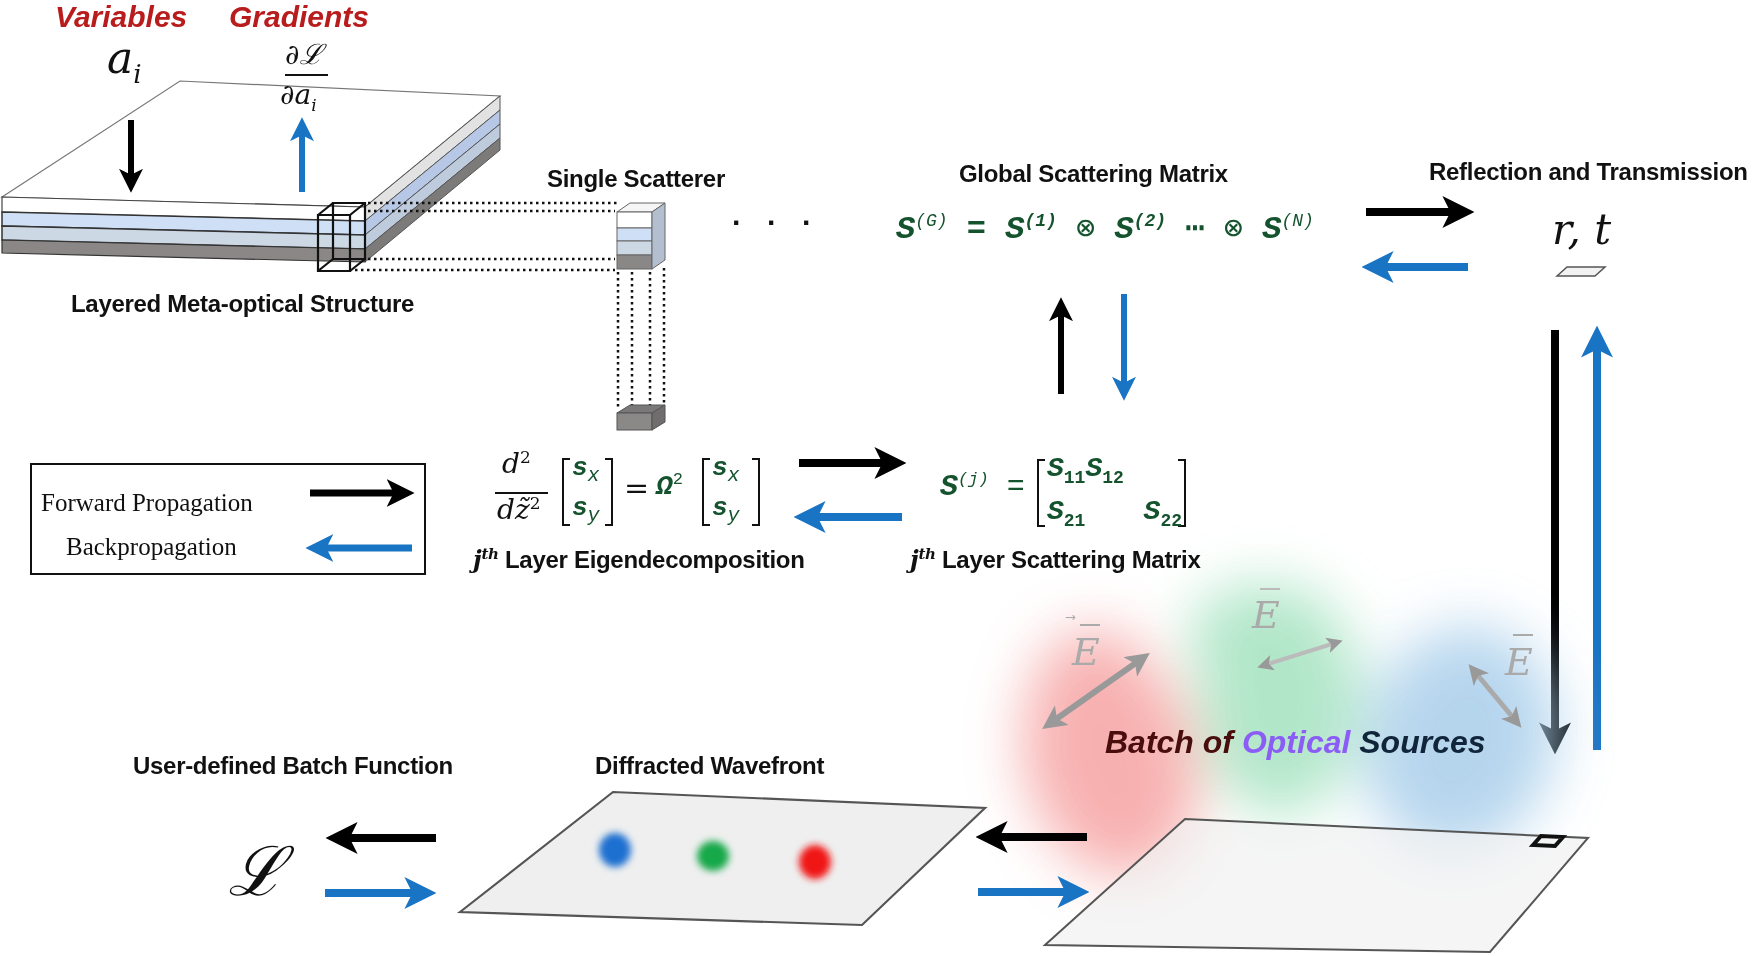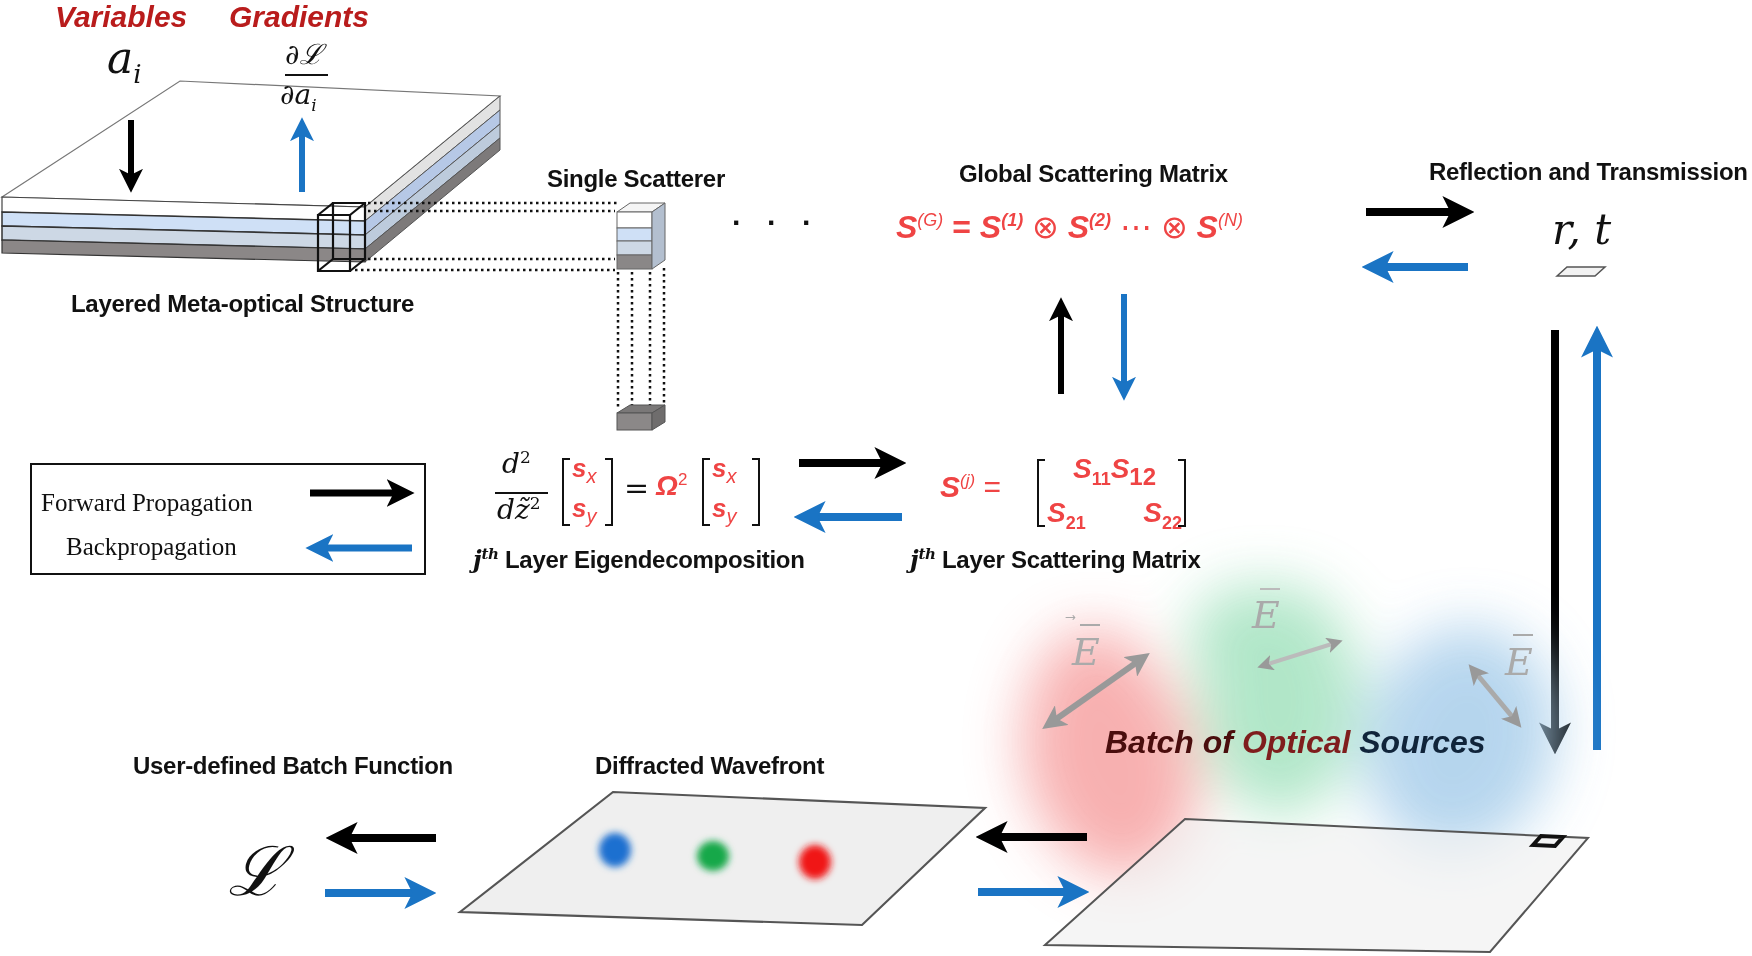--- a/index.html
+++ b/index.html
@@ -1,21 +1,21 @@
 <!DOCTYPE html>
 <html><head>
 <meta charset="utf-8">
 <style>
   html, body { margin: 0; padding: 0; background: #ffffff; }
   body { width: 1752px; height: 956px; position: relative; overflow: hidden; font-family: "Liberation Sans", sans-serif; }
   .abs { position: absolute; }
   .label { font-family: "Liberation Sans", sans-serif; font-weight: bold; font-size: 24px; color: #111; white-space: nowrap; letter-spacing: -0.3px; }
   .heading-it { font-family: "Liberation Sans", sans-serif; font-weight: bold; font-style: italic; font-size: 30px; color: #b91c1c; white-space: nowrap; }
   .math { font-family: "DejaVu Serif", serif; color: #111; white-space: nowrap; }
-  .mathb { font-family: Liberation Sans, sans-serif; font-weight: bold; color: #ef4444; white-space: nowrap; }
+  .mathb { font-family: Liberation Mono, monospace; font-weight: bold; color: #14532d; white-space: nowrap; }
   .legend-box { left: 30px; top: 463px; width: 396px; height: 112px; border: 2px solid #111; box-sizing: border-box; }
   .legend-text { font-family: "Liberation Serif", serif; font-size: 25px; color: #111; white-space: nowrap; }
   svg.layer { position: absolute; left: 0; top: 0; }
   .batch { font-family: "Liberation Sans", sans-serif; font-weight: bold; font-style: italic; font-size: 32px; white-space: nowrap; }
   .evec { font-family: "DejaVu Serif", serif; font-style: italic; font-size: 38px; color: #aaa; }
 </style>
 </head>
 <body>
 
 <svg class="layer" width="1752" height="956" viewBox="0 0 1752 956">
@@ -186,35 +186,35 @@
 <div class="abs math" style="left:624px; top:470px; font-size:30px;">=</div>
 <div class="abs mathb" style="left:656px; top:470px; font-size:28px; font-style:italic;text-align:center;"><span>Ω</span><sup style="font-size:17px; font-weight:normal; font-style:normal;">2</sup></div>
 <div class="abs mathb" style="left:712px; top:452px; font-size:26px; font-style:italic; line-height:32px;">
   <div><span>s</span><sub style="font-size:20px; font-weight:normal;">x</sub></div>
   <div><span>s</span><sub style="font-size:20px; font-weight:normal;">y</sub></div>
 </div>
 <div class="abs label" style="left:473px; top:545px;"><span class="math" style="font-style:italic;">j</span><sup class="math" style="font-size:15px; font-style:italic;">th</sup><span> Layer Eigendecomposition</span></div>
 
 <div class="abs mathb" style="left:940px; top:470px; font-size:30px; font-style:italic;"><span>S</span><sup style="font-size:17px; font-weight:normal;">(j)</sup> <span style="font-style:normal; font-weight:normal;">=</span></div>
 <div class="abs mathb" style="left:1047px; top:452px; font-size:28px; font-style:italic; line-height:34px; width:135px;">
-  <div style="display:flex; justify-content:center;">
+  <div style="display:flex; justify-content:flex-start;">
     <span><span>S</span><sub style="font-size:18px; font-style:normal;">11</sub></span>
-    <span><span>S</span><sub style="font-size:24px; font-style:normal;">12</sub></span>
+    <span><span>S</span><sub style="font-size:18px; font-style:normal;">12</sub></span>
   </div>
   <div style="display:flex; justify-content:space-between;">
     <span><span>S</span><sub style="font-size:18px; font-style:normal;">21</sub></span>
     <span><span>S</span><sub style="font-size:18px; font-style:normal;">22</sub></span>
   </div>
 </div>
 <div class="abs label" style="left:910px; top:545px;"><span class="math" style="font-style:italic;">j</span><sup class="math" style="font-size:15px; font-style:italic;">th</sup><span> Layer Scattering Matrix</span></div>
 
 <div class="abs evec" style="left:1072px; top:630px;"><span style="position:relative;"><span style="position:absolute; left:4px; top:-18px; font-size:22px; font-style:normal;">⃗</span><span>E</span></span></div>
 <div class="abs evec" style="left:1252px; top:593px;"><span>E</span></div>
 <div class="abs evec" style="left:1505px; top:640px;"><span>E</span></div>
 <div class="abs" style="left:1080px; top:624px; width:20px; border-top:2px solid #aaa;"></div>
 <div class="abs" style="left:1260px; top:588px; width:20px; border-top:2px solid #bbb;"></div>
 <div class="abs" style="left:1513px; top:634px; width:20px; border-top:2px solid #aaa;"></div>
 
-<div class="abs batch" style="left:1105px; top:724px;"><span style="color:#4a0d0d;">Batch of </span><span style="color:#7f1d1d;">Optical </span><span style="color:#10243a;">Sources</span></div>
+<div class="abs batch" style="left:1105px; top:724px;"><span style="color:#4a0d0d;">Batch of </span><span style="color:#8b5cf6;">Optical </span><span style="color:#10243a;">Sources</span></div>
 
 <div class="abs label" style="left:133px; top:752px;">User-defined Batch Function</div>
 <div class="abs label" style="left:595px; top:752px;">Diffracted Wavefront</div>
 <div class="abs math" style="left:228px; top:822px; font-size:68px; font-style:italic;">ℒ</div>
 
 </body></html>

